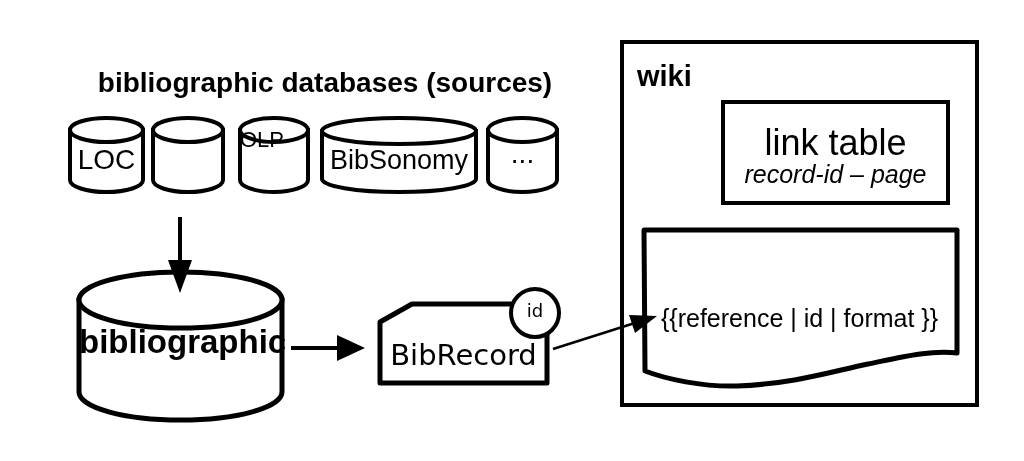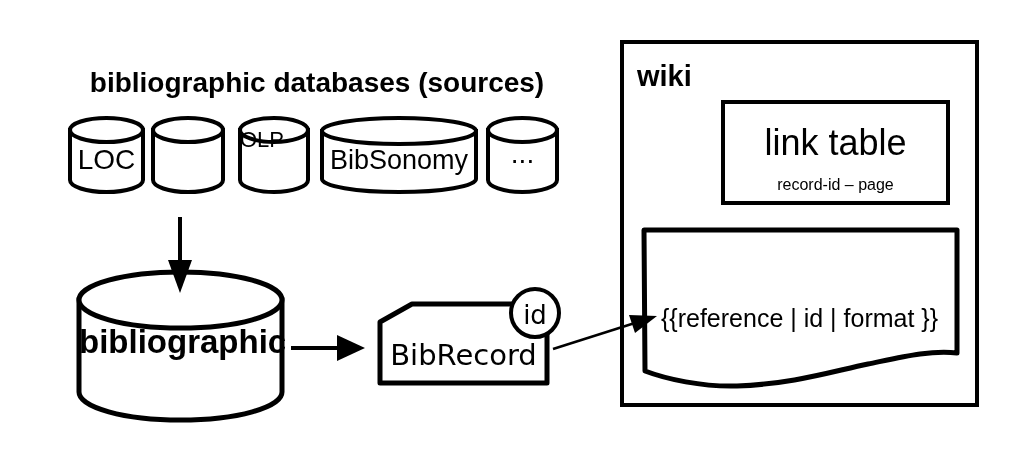--- a/index.html
+++ b/index.html
@@ -21,32 +21,32 @@
     left: 0;
     top: 0;
   }
   .label {
     position: absolute;
     line-height: 1.15;
     white-space: nowrap;
     color: #000000;
   }
 
-  .t-title     { left: 67px;  top: 67px;  width: 500px; font-size: 28px; font-weight: bold; text-align: center; }
+  .t-title     { left: 75px;  top: 67px;  width: 500px; font-size: 28px; font-weight: bold; text-align: center; }
   .t-loc       { left: 70px;  top: 144px; width: 73px;  font-size: 28px; text-align: center; }
   .t-dnb       { left: 153px; top: 144px; width: 70px;  font-size: 28px; text-align: center; }
   .t-olp       { left: 240px; top: 127px; width: 68px;  font-size: 22px; }
   .t-bibsonomy { left: 322px; top: 145px; width: 154px; font-size: 27px; text-align: center; }
   .t-dots      { left: 488px; top: 138px; width: 69px;  font-size: 28px; text-align: center; }
   .t-store     { left: 79px;  top: 321px; width: 203px; font-size: 33px; font-weight: bold; text-align: center; line-height: 1.27; }
   .t-bibrecord { left: 380px; top: 339px; width: 167px; font-size: 29px; text-align: center; font-family: "DejaVu Sans", sans-serif; }
-  .t-id        { left: 511px; top: 301px; width: 48px;  font-size: 26px; text-align: center; font-family: "DejaVu Sans", sans-serif; }
+  .t-id        { left: 511px; top: 301px; width: 48px;  font-size: 18px; text-align: center; font-family: "DejaVu Sans", sans-serif; }
   .t-wiki      { left: 637px; top: 60px;  font-size: 29px; font-weight: bold; }
   .t-linktable { left: 723px; top: 122px; width: 225px; font-size: 36px; text-align: center; }
-  .t-mapping   { left: 723px; top: 176px; width: 225px; font-size: 16px; text-align: center; }
+  .t-mapping   { left: 723px; top: 160px; width: 225px; font-size: 25px; text-align: center; font-style: italic; }
   .t-page      { left: 662px; top: 247px; font-size: 27px; font-weight: bold; }
   .t-template  { left: 661px; top: 304px; font-size: 25px; }
 </style>
 </head>
 <body>
 
 <div class="stage">
 
   <svg class="layer" width="1024" height="461" viewBox="0 0 1024 461">
 

